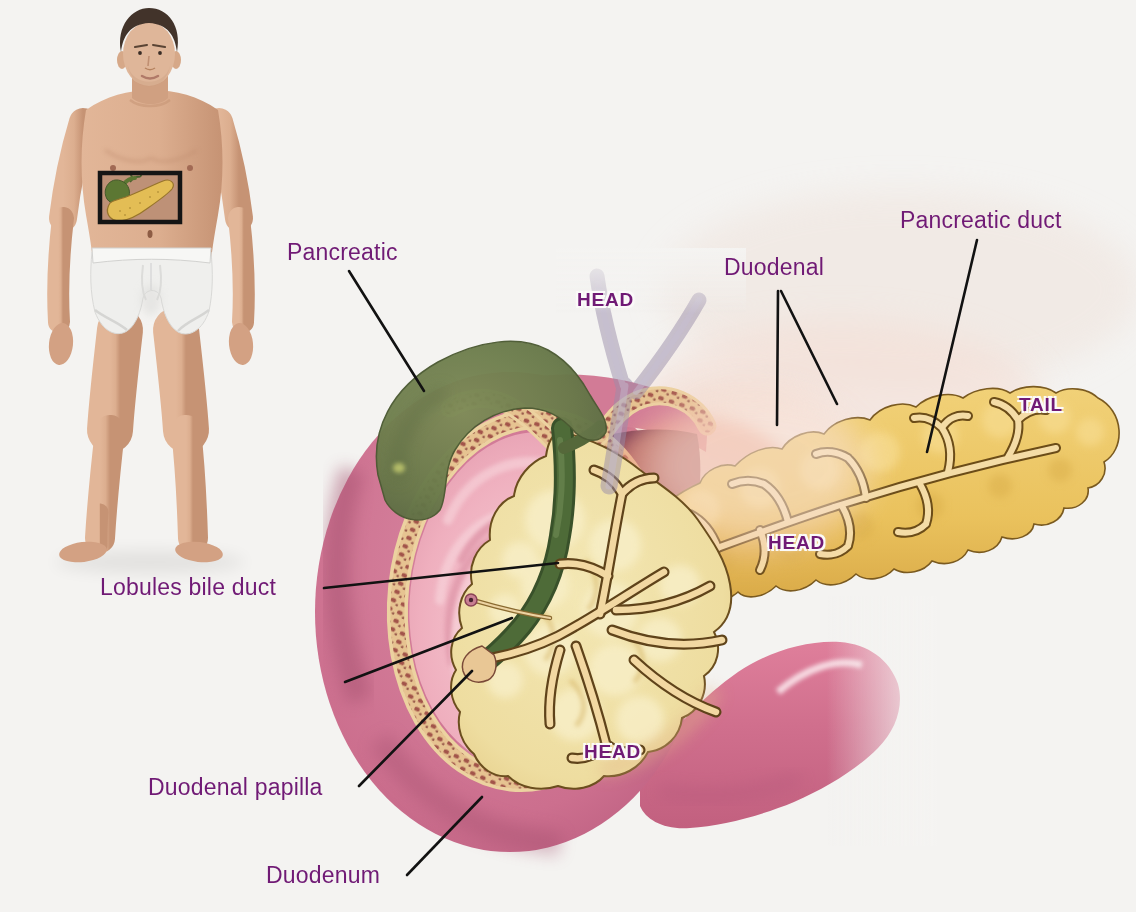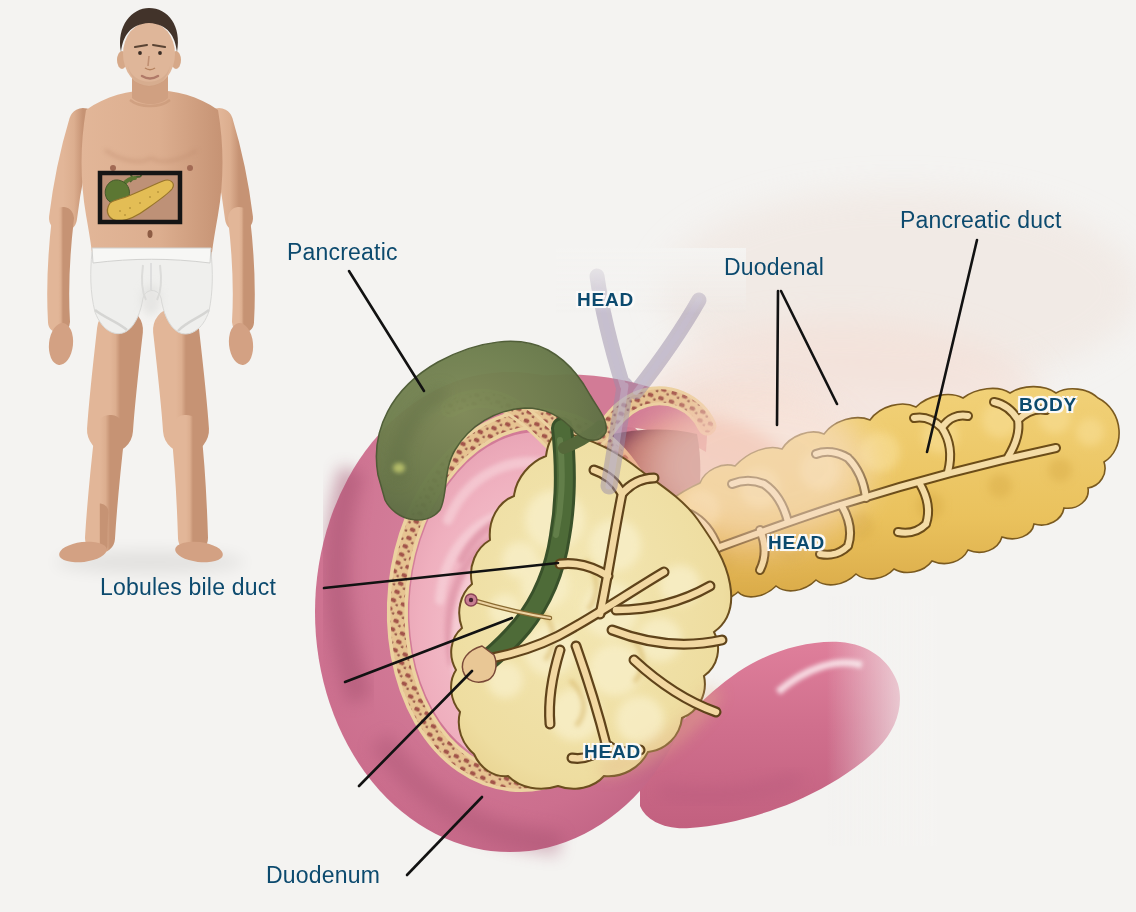--- a/index.html
+++ b/index.html
@@ -3,21 +3,21 @@
 <meta charset="utf-8">
 <style>
   html,body{margin:0;padding:0;background:#e8e7e5;}
   .canvas{
     position:relative;width:1136px;height:912px;overflow:hidden;
     background:#f4f3f1;
     font-family:"Liberation Sans", sans-serif;
   }
   .canvas svg{position:absolute;left:0;top:0;}
   .lbl{
-    position:absolute;color:#0c4a6e;font-size:23px;line-height:1.05;
+    position:absolute;color:#701a75;font-size:23px;line-height:1.05;
     white-space:nowrap;letter-spacing:0.2px;
   }
   .lbl.bold{
     font-weight:bold;font-size:19px;letter-spacing:0.8px;
     text-shadow:-2px -2px 0 #fbfaf9, 2px -2px 0 #fbfaf9, -2px 2px 0 #fbfaf9,
                  2px 2px 0 #fbfaf9, 0 0 4px #fbfaf9;
   }
 </style>
 </head>
 <body>
@@ -390,19 +390,20 @@
     <line x1="345" y1="682" x2="512" y2="618"></line>
     <line x1="359" y1="786" x2="472" y2="671"></line>
     <line x1="407" y1="875" x2="482" y2="797"></line>
   </g>
 </svg>
 
 <div class="lbl" style="left:287px;top:240px">Pancreatic</div>
 <div class="lbl" style="left:900px;top:208px">Pancreatic duct</div>
 <div class="lbl" style="left:724px;top:255px">Duodenal</div>
 <div class="lbl bold" style="left:577px;top:290px">HEAD</div>
-<div class="lbl bold" style="left:1019px;top:395px">BODY</div>
+<div class="lbl bold" style="left:1019px;top:395px">TAIL</div>
 <div class="lbl bold" style="left:768px;top:533px">HEAD</div>
 <div class="lbl bold" style="left:584px;top:742px">HEAD</div>
 <div class="lbl" style="left:100px;top:575px">Lobules bile duct</div>
+<div class="lbl" style="left:148px;top:775px">Duodenal papilla</div>
 <div class="lbl" style="left:266px;top:863px">Duodenum</div>
 
 </div>
 
 </body></html>

